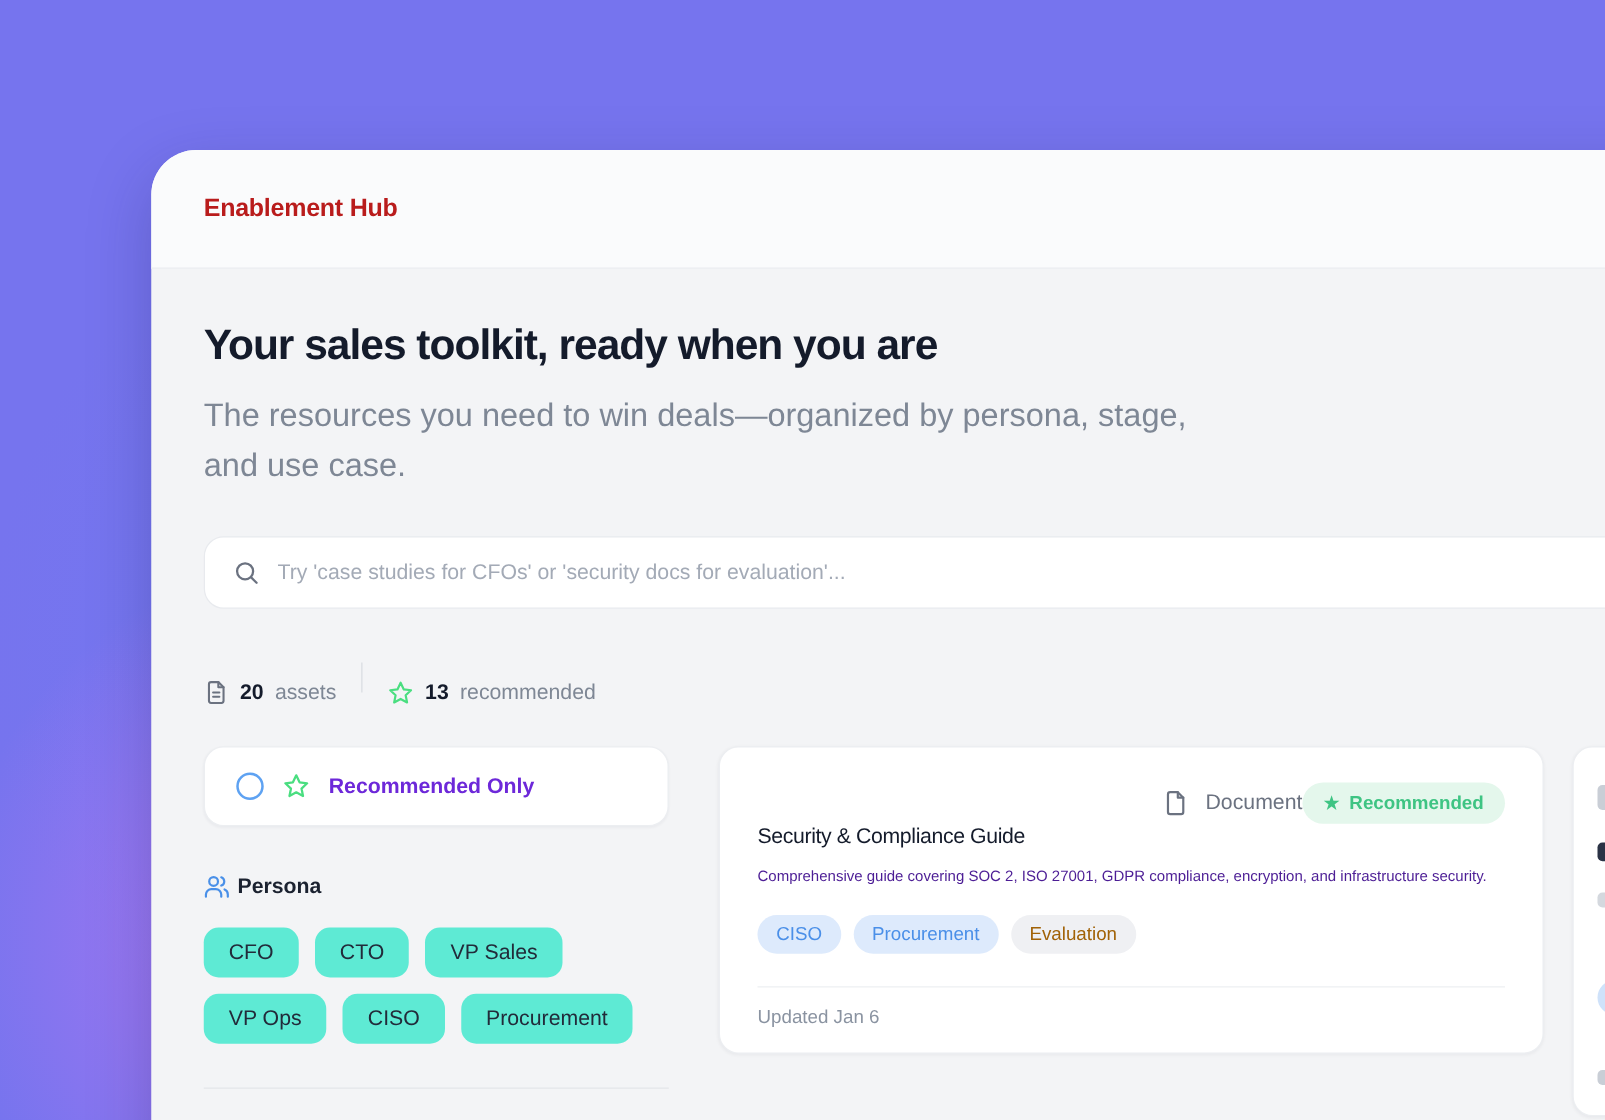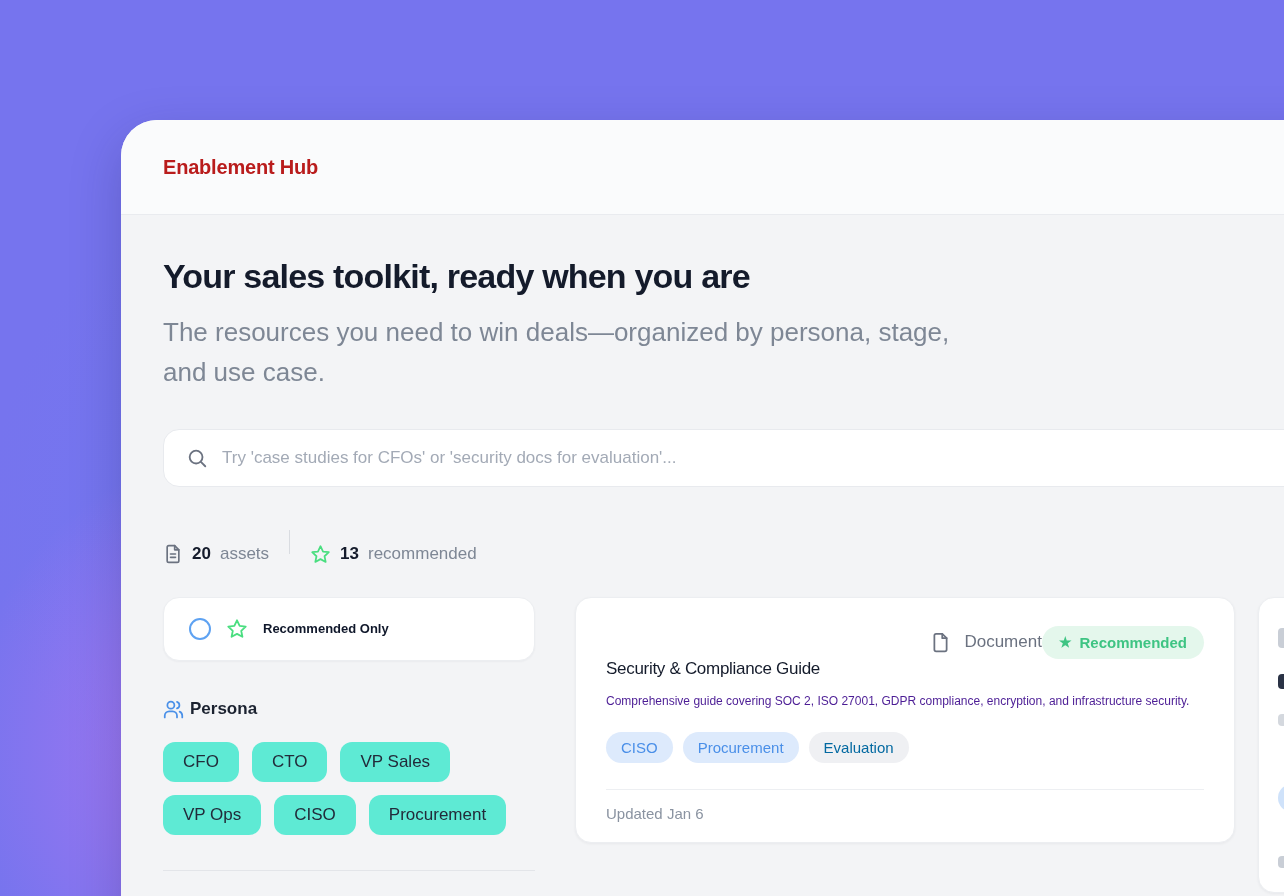--- a/index.html
+++ b/index.html
@@ -77,21 +77,21 @@
     width: 372px; height: 64px;
     background: #fff; border: 1px solid #eceef1; border-radius: 16px;
     box-shadow: 0 1px 2px rgba(16,24,40,0.04);
     display: flex; align-items: center; gap: 15px;
     padding: 0 25px; cursor: pointer;
   }
   .toggle-circle {
     width: 22px; height: 22px; border-radius: 50%;
     border: 2px solid #5ea2f2; background: transparent; flex-shrink: 0;
   }
-  .toggle-label { font-size: 13px; font-weight: 600; color: #0f172a; }
+  .toggle-label { font-size: 17px; font-weight: 600; color: #6d28d9; }
 
   .filter-section-header {
     margin-top: 38px;
     display: flex; align-items: center; gap: 6px;
     font-size: 17px; font-weight: 700; color: #1b2230;
   }
   .chips { margin-top: 22px; width: 380px; display: flex; flex-wrap: wrap; gap: 13px; }
   .chip {
     background: #5eead4; border-radius: 12px;
     padding: 10px 20px;
@@ -116,21 +116,21 @@
     border-radius: 999px; padding: 8px 17px;
     font-size: 15px; font-weight: 600;
     display: flex; align-items: center; gap: 8px;
   }
   .badge .star-glyph { font-size: 14px; line-height: 1; }
   .card-title { font-size: 17px; font-weight: 400; color: #141b2b; letter-spacing: -0.3px; }
   .card-desc { margin-top: 13px; font-size: 12px; line-height: 1.55; color: #4c1d95; max-width: 590px; }
   .card-tags { margin-top: 22px; display: flex; gap: 10px; }
   .tag { border-radius: 999px; padding: 7px 15px; font-size: 15px; font-weight: 500; cursor: pointer; }
   .tag.blue { background: #ddeafc; color: #4a8fe8; }
-  .tag.gray { background: #eff0f3; color: #0369a1; }
+  .tag.gray { background: #eff0f3; color: #a16207; }
   .card-footer { margin-top: 26px; border-top: 1px solid #edeff2; padding: 15px 0 20px; font-size: 15px; color: #8a93a1; }
 
   
   .asset-card.partial { position: relative; height: 296px; padding: 0; }
   .frag { position: absolute; border-radius: 4px; }
   .frag-icon   { left: 19px; top: 30px;  width: 40px; height: 20px; background: #c9ced6; }
   .frag-title  { left: 19px; top: 76px;  width: 40px; height: 15px; background: #2a3245; }
   .frag-desc   { left: 19px; top: 116px; width: 40px; height: 12px; background: #d4d8de; }
   .frag-tag    { left: 19px; top: 186px; width: 40px; height: 28px; background: #cfe2fa; border-radius: 999px; }
   .frag-footer { left: 19px; top: 258px; width: 40px; height: 12px; background: #c9ced6; }

